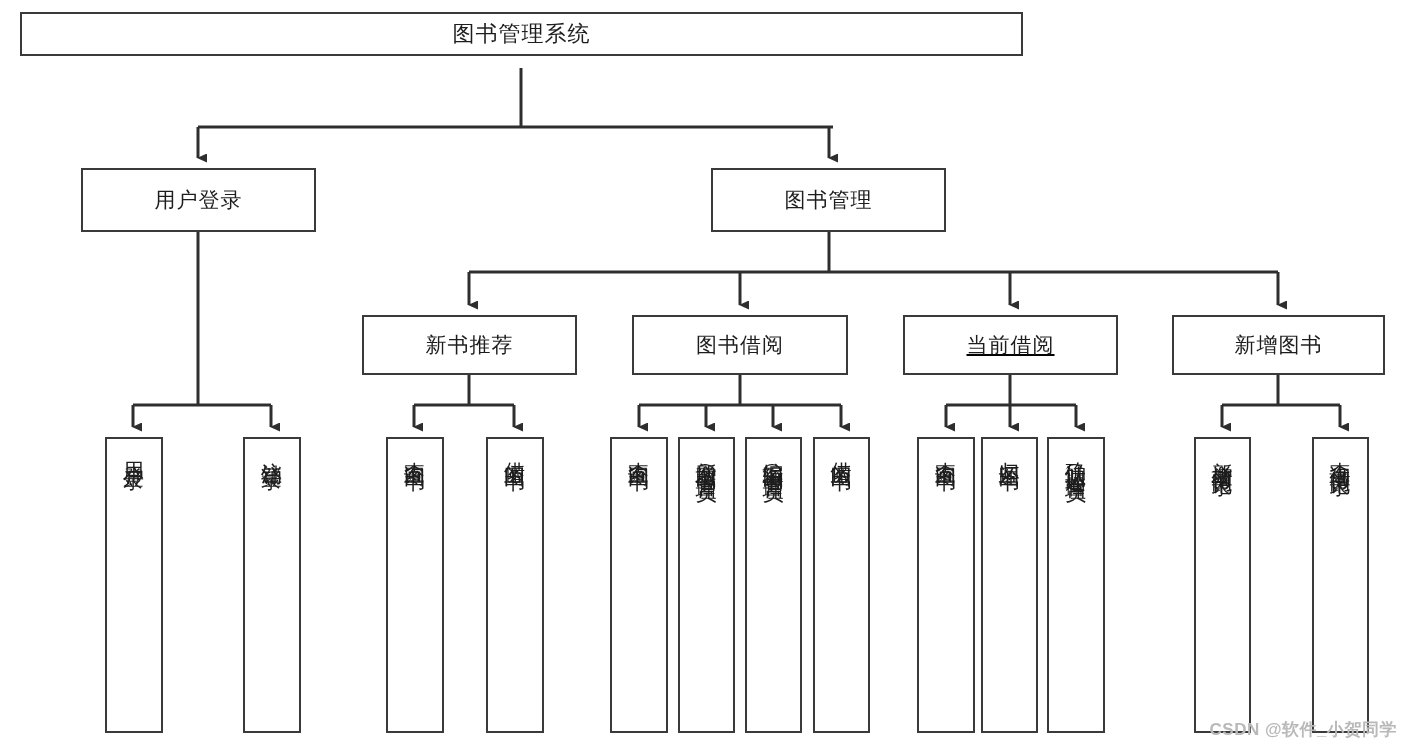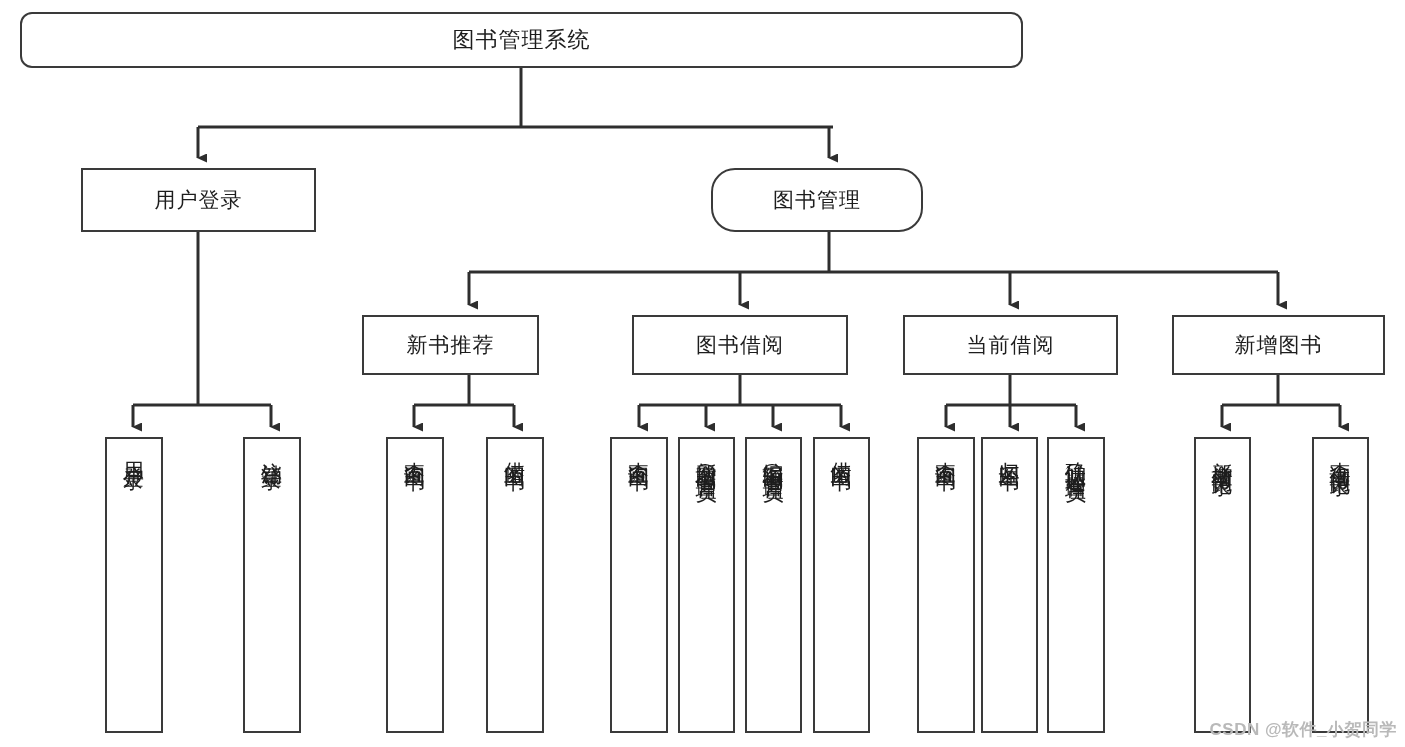--- a/index.html
+++ b/index.html
@@ -97,38 +97,38 @@
     <path d="M1010,405 L1010,427" marker-end="url(#arrow)"></path>
     <path d="M1076,405 L1076,427" marker-end="url(#arrow)"></path>
 
     <path d="M1278,375 L1278,405"></path>
     <path d="M1222,405 L1340,405"></path>
     <path d="M1222,405 L1222,427" marker-end="url(#arrow)"></path>
     <path d="M1340,405 L1340,427" marker-end="url(#arrow)"></path>
   </g>
 </svg>
 
-<div class="node root" style="left:20px;top:12px;width:1003px;height:56px;border-radius:12px;">
+<div class="node root" style="left:20px;top:12px;width:1003px;height:44px;">
   <span class="lbl">图书管理系统</span>
 </div>
 
 <div class="node" style="left:81px;top:168px;width:235px;height:64px;">
   <span class="lbl">用户登录</span>
 </div>
-<div class="node" style="left:711px;top:168px;width:212px;height:64px;border-radius:24px;">
+<div class="node" style="left:711px;top:168px;width:235px;height:64px;">
   <span class="lbl">图书管理</span>
 </div>
 
-<div class="node" style="left:362px;top:315px;width:177px;height:60px;text-align:center;">
+<div class="node" style="left:362px;top:315px;width:215px;height:60px;text-align:center;">
   <span class="lbl">新书推荐</span>
 </div>
 <div class="node" style="left:632px;top:315px;width:216px;height:60px;">
   <span class="lbl">图书借阅</span>
 </div>
-<div class="node" style="left:903px;top:315px;width:215px;height:60px;">
+<div class="node" style="left:903px;top:315px;width:215px;height:60px;text-decoration:underline;">
   <span class="lbl">当前借阅</span>
 </div>
 <div class="node" style="left:1172px;top:315px;width:213px;height:60px;">
   <span class="lbl">新增图书</span>
 </div>
 
 <div class="node leaf" style="left:105px;top:437px;width:58px;height:296px;">
   <span class="lbl">用户登录</span>
 </div>
 <div class="node leaf" style="left:243px;top:437px;width:58px;height:296px;">

